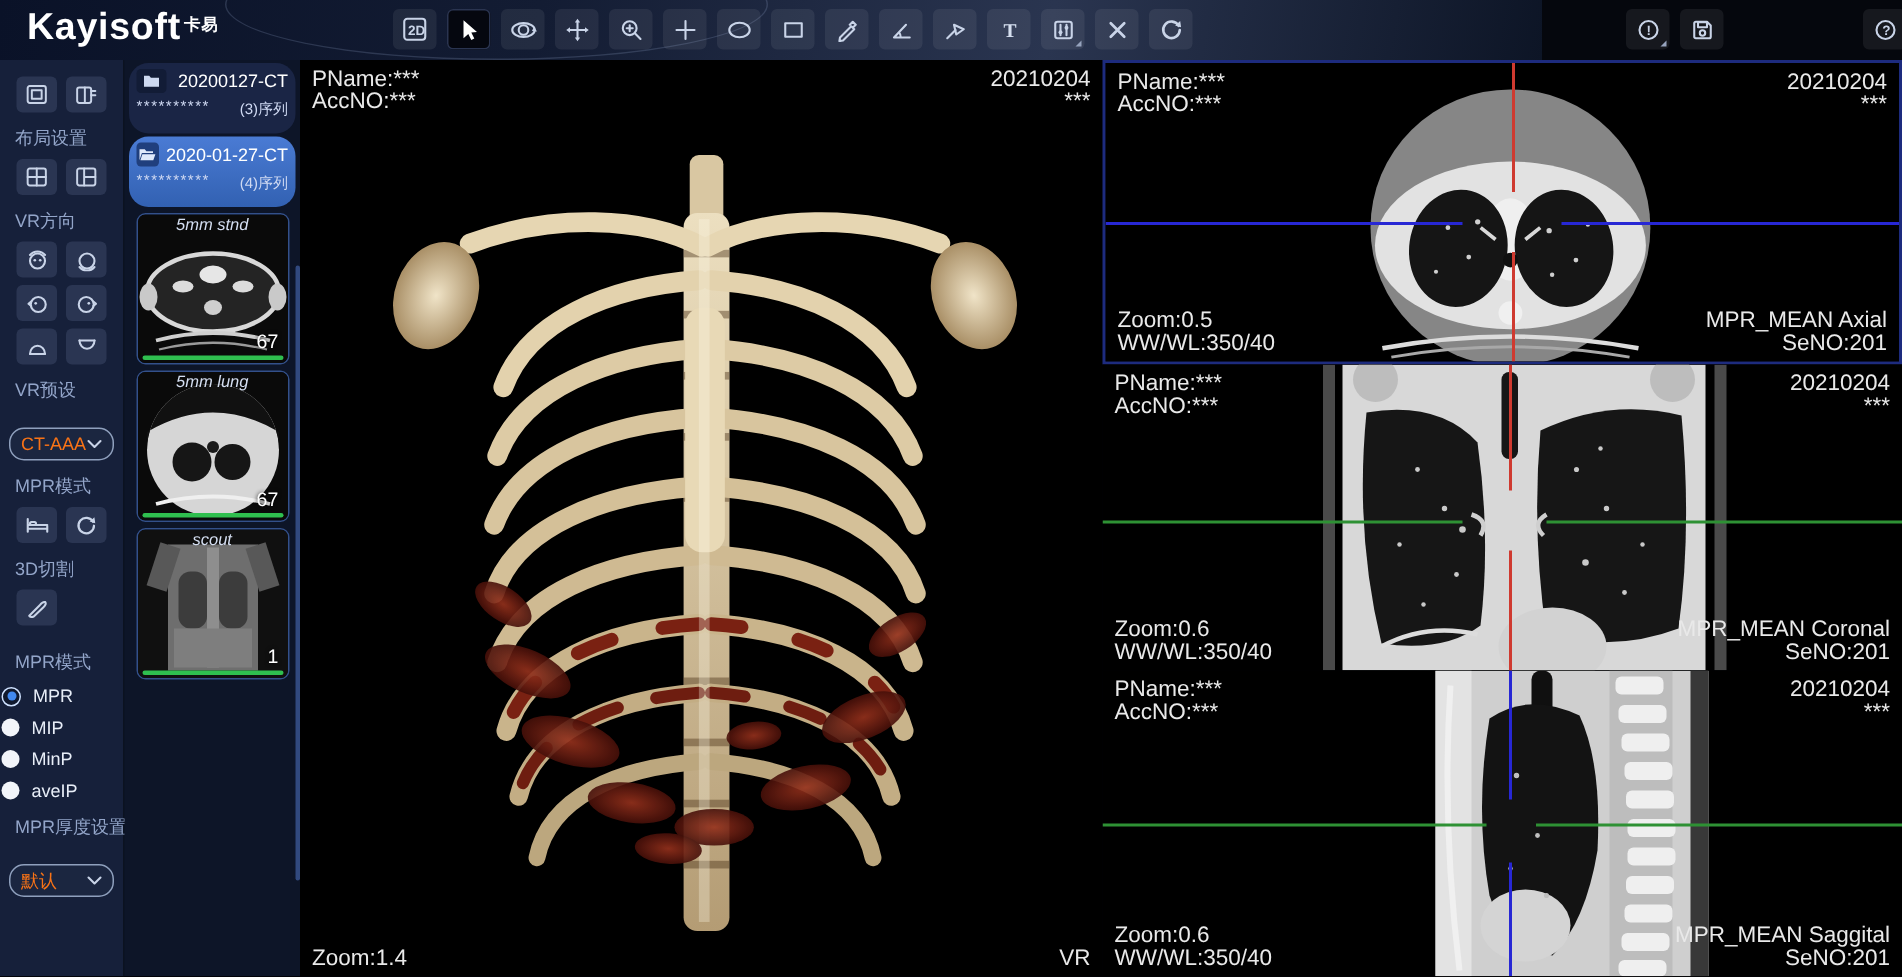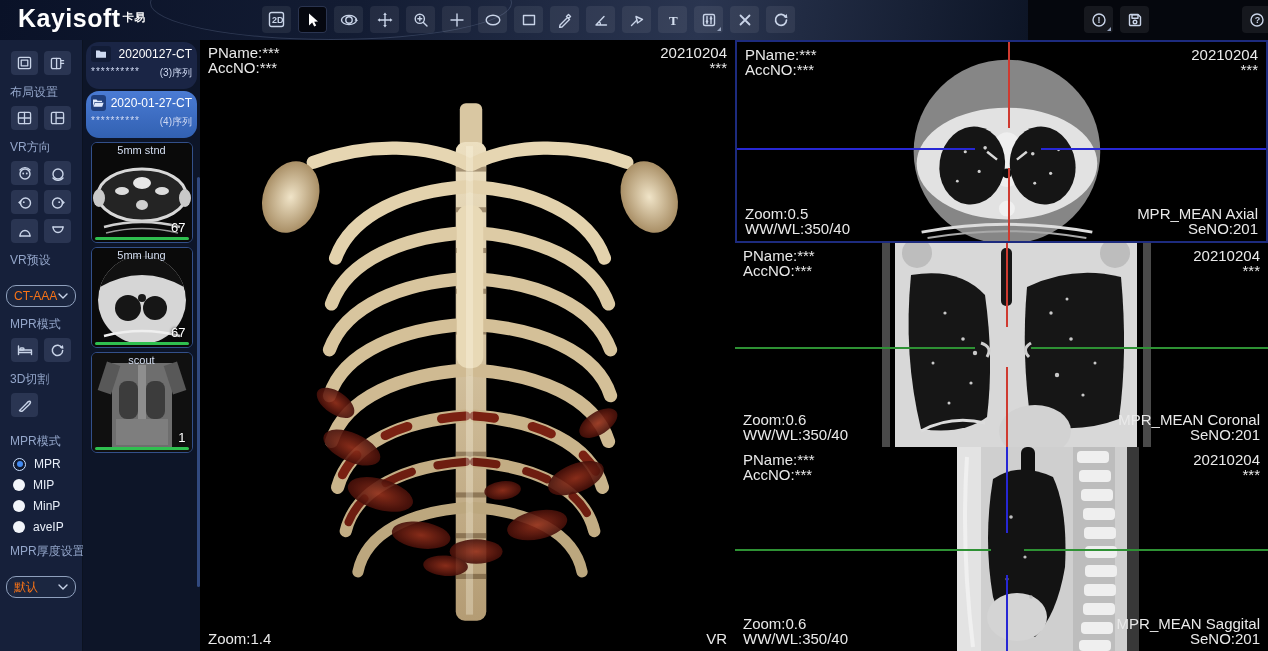--- a/index.html
+++ b/index.html
@@ -30,41 +30,41 @@
   .sidebar{position:absolute;left:0;top:40px;width:83px;height:611px;background:#16203a;
            border-right:1px solid #0b1220;box-sizing:border-box;padding-top:6px;}
   .sbrow{display:flex;justify-content:space-between;padding:0 11px;margin-top:5px;}
   .sbrow.single{justify-content:flex-start;}
   .sbtn{width:27px;height:24px;border-radius:4px;background:#2a3552;display:flex;align-items:center;
         justify-content:center;cursor:pointer;}
   .sblabel{color:#93a5c9;font-size:12px;padding-left:10px;margin-top:9px;white-space:nowrap;}
   .pill{margin:16px 6px 0;height:20px;border:1px solid #8fa0bd;border-radius:10px;background:#1b2640;
         color:#f97316;font-size:12px;display:flex;align-items:center;justify-content:space-between;
         padding:0 7px;cursor:pointer;}
-  .radio{display:flex;align-items:center;gap:8px;padding-left:13px;margin-top:7px;color:#e8eef8;
+  .radio{display:flex;align-items:center;gap:8px;padding-left:1px;margin-top:7px;color:#e8eef8;
          font-size:12px;cursor:pointer;}
   .rdot{width:12px;height:12px;border-radius:50%;background:#f2f5fa;flex:0 0 auto;}
   .rdot.sel{background:#10192e;border:1.5px solid #cfe2ff;width:11px;height:11px;position:relative;}
   .rdot.sel::after{content:'';position:absolute;left:2.5px;top:2.5px;width:6px;height:6px;border-radius:50%;
          background:#4189f0;}
   
   .series{position:absolute;left:83px;top:40px;width:117px;height:611px;background:#0d1528;}
   .study{height:39px;margin:2px 3px 0;padding:4px 5px;border-radius:13px;background:#1a2545;cursor:pointer;}
   .study.sel{background:linear-gradient(#4a7bd4,#3261b2);}
   .study-top{display:flex;align-items:center;gap:5px;}
   .chip{width:20px;height:16px;border-radius:3px;background:#121c36;display:flex;align-items:center;justify-content:center;}
   .study.sel .chip{background:#203f7d;}
   .study-title{flex:1;text-align:right;color:#fff;font-size:12px;white-space:nowrap;}
   .study-bottom{display:flex;justify-content:space-between;color:#cfd9f2;font-size:10px;margin-top:4px;}
   .study-mask{letter-spacing:1px;}
   .thumb{position:relative;width:100px;height:99px;margin:4px auto 0;border:1px solid #33508a;
          border-radius:6px;background:#060a14;cursor:pointer;overflow:hidden;}
   .thumb.sel{border-color:#5b8de8;box-shadow:0 0 5px rgba(70,120,220,.8);}
   .thumb svg{position:absolute;left:0;top:0;width:100%;height:100%;}
-  .thumb-label{position:absolute;left:0;top:1px;width:100%;text-align:center;color:#d5dff2;font-size:11px;}
+  .thumb-label{position:absolute;left:0;top:1px;width:100%;text-align:center;color:#d5dff2;font-size:11px;font-style:italic;}
   .thumb-num{position:absolute;right:6px;bottom:7px;color:#fff;font-size:13px;text-shadow:0 0 3px #000;}
   .thumb-bar{position:absolute;left:3px;right:3px;bottom:2px;height:3px;border-radius:2px;
              background:var(--progress,#2fbf4f);}
   .scrollthumb{position:absolute;right:0;top:137px;width:3px;height:410px;background:#31497e;border-radius:2px;}
   
   .vp{position:absolute;background:#000;overflow:hidden;}
   .vp-main{left:200px;top:40px;width:535px;height:611px;}
   .vp-ax{left:735px;top:40px;width:533px;height:203px;border:2px solid #1d2b7e;box-sizing:border-box;}
   .vp-co{left:735px;top:243px;width:533px;height:204px;}
   .vp-sa{left:735px;top:447px;width:533px;height:204px;}

